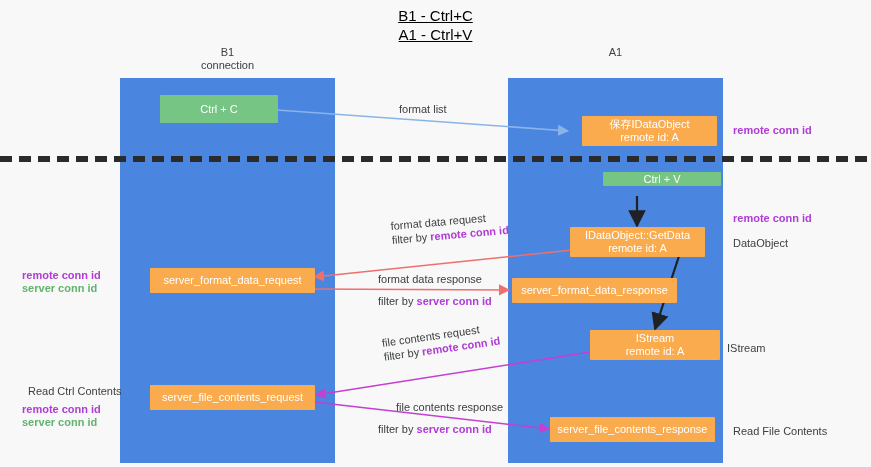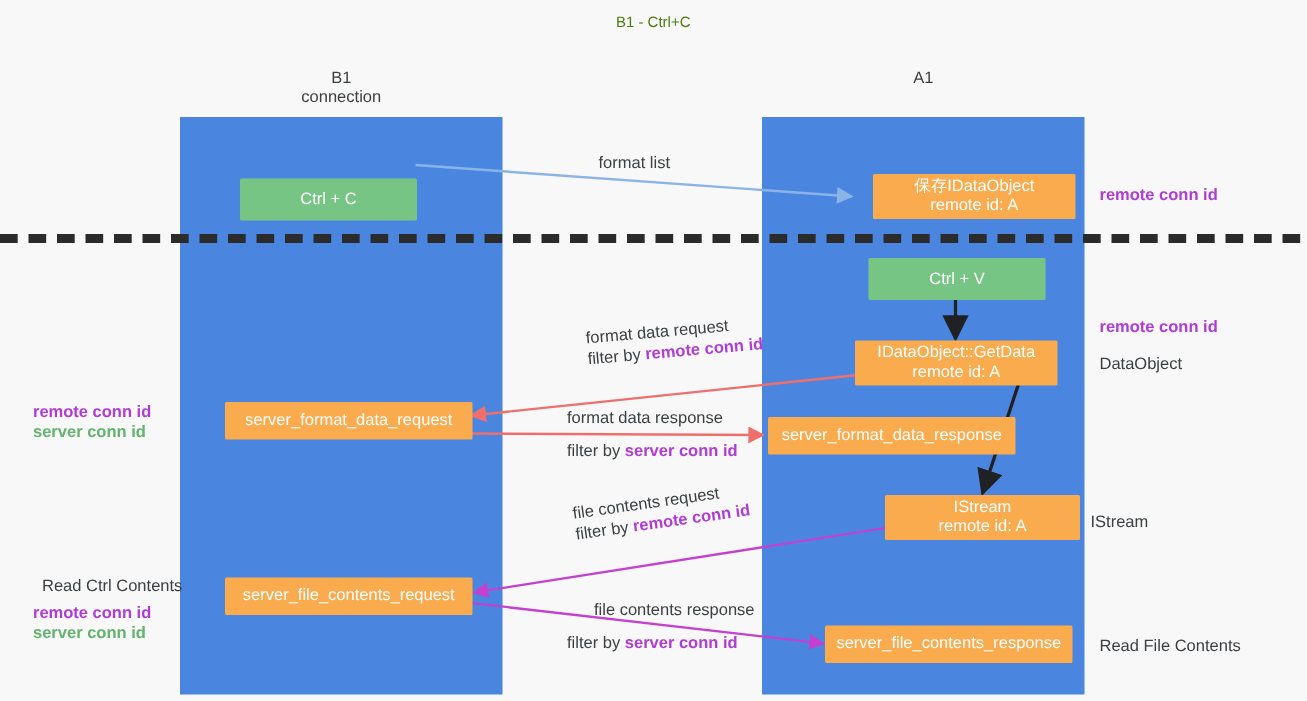--- a/index.html
+++ b/index.html
@@ -16,23 +16,24 @@
     overflow: hidden;
   }
 
   
   .title {
     position: absolute;
     top: 6px;
     left: 0;
     width: 871px;
     text-align: center;
-    font-size: 10px;
-    color: #4d7c0f;
+    font-size: 15px;
+    color: #000000;
     line-height: 19px;
+    text-decoration: underline;
   }
 
   
   .lane-head {
     position: absolute;
     text-align: center;
     font-size: 11px;
     color: #3c4043;
     line-height: 13px;
   }
@@ -108,20 +109,21 @@
     pointer-events: none;
   }
 </style>
 </head>
 <body>
 
 <div id="canvas">
 
   <div class="title">
     <div>B1 - Ctrl+C</div>
+    <div>A1 - Ctrl+V</div>
   </div>
 
   <div class="lane-head" id="head-b1">
     <div>B1</div>
     <div>connection</div>
   </div>
   <div class="lane-head" id="head-a1">
     <div>A1</div>
   </div>
 
@@ -152,30 +154,30 @@
 
     <line x1="312" y1="289" x2="509" y2="290" stroke="#ef6f6c" stroke-width="1.6" marker-end="url(#ah-red)"></line>
 
     <line x1="680" y1="253" x2="655" y2="329" stroke="#202124" stroke-width="2.2" marker-end="url(#ah-black)"></line>
 
     <line x1="590" y1="352" x2="316" y2="395" stroke="#c53fd0" stroke-width="1.5" marker-end="url(#ah-magenta)"></line>
 
     <line x1="314" y1="402" x2="549" y2="429" stroke="#c53fd0" stroke-width="1.5" marker-end="url(#ah-magenta)"></line>
   </svg>
 
-  <div class="box green" style="left:160px; top:95px; width:118px; height:28px;margin-top:24px;">
+  <div class="box green" style="left:160px; top:95px; width:118px; height:28px;">
     <div>Ctrl + C</div>
   </div>
 
   <div class="box orange" style="left:582px; top:116px; width:135px; height:30px;">
     <div>保存IDataObject</div>
     <div>remote id: A</div>
   </div>
 
-  <div class="box green" style="left:579px; top:172px; width:118px; height:28px;">
+  <div class="box green" style="left:603px; top:172px; width:118px; height:14px;">
     <div>Ctrl + V</div>
   </div>
 
   <div class="box orange" style="left:570px; top:227px; width:135px; height:30px;">
     <div>IDataObject::GetData</div>
     <div>remote id: A</div>
   </div>
 
   <div class="box orange" style="left:150px; top:268px; width:165px; height:25px;">
     <div>server_format_data_request</div>

